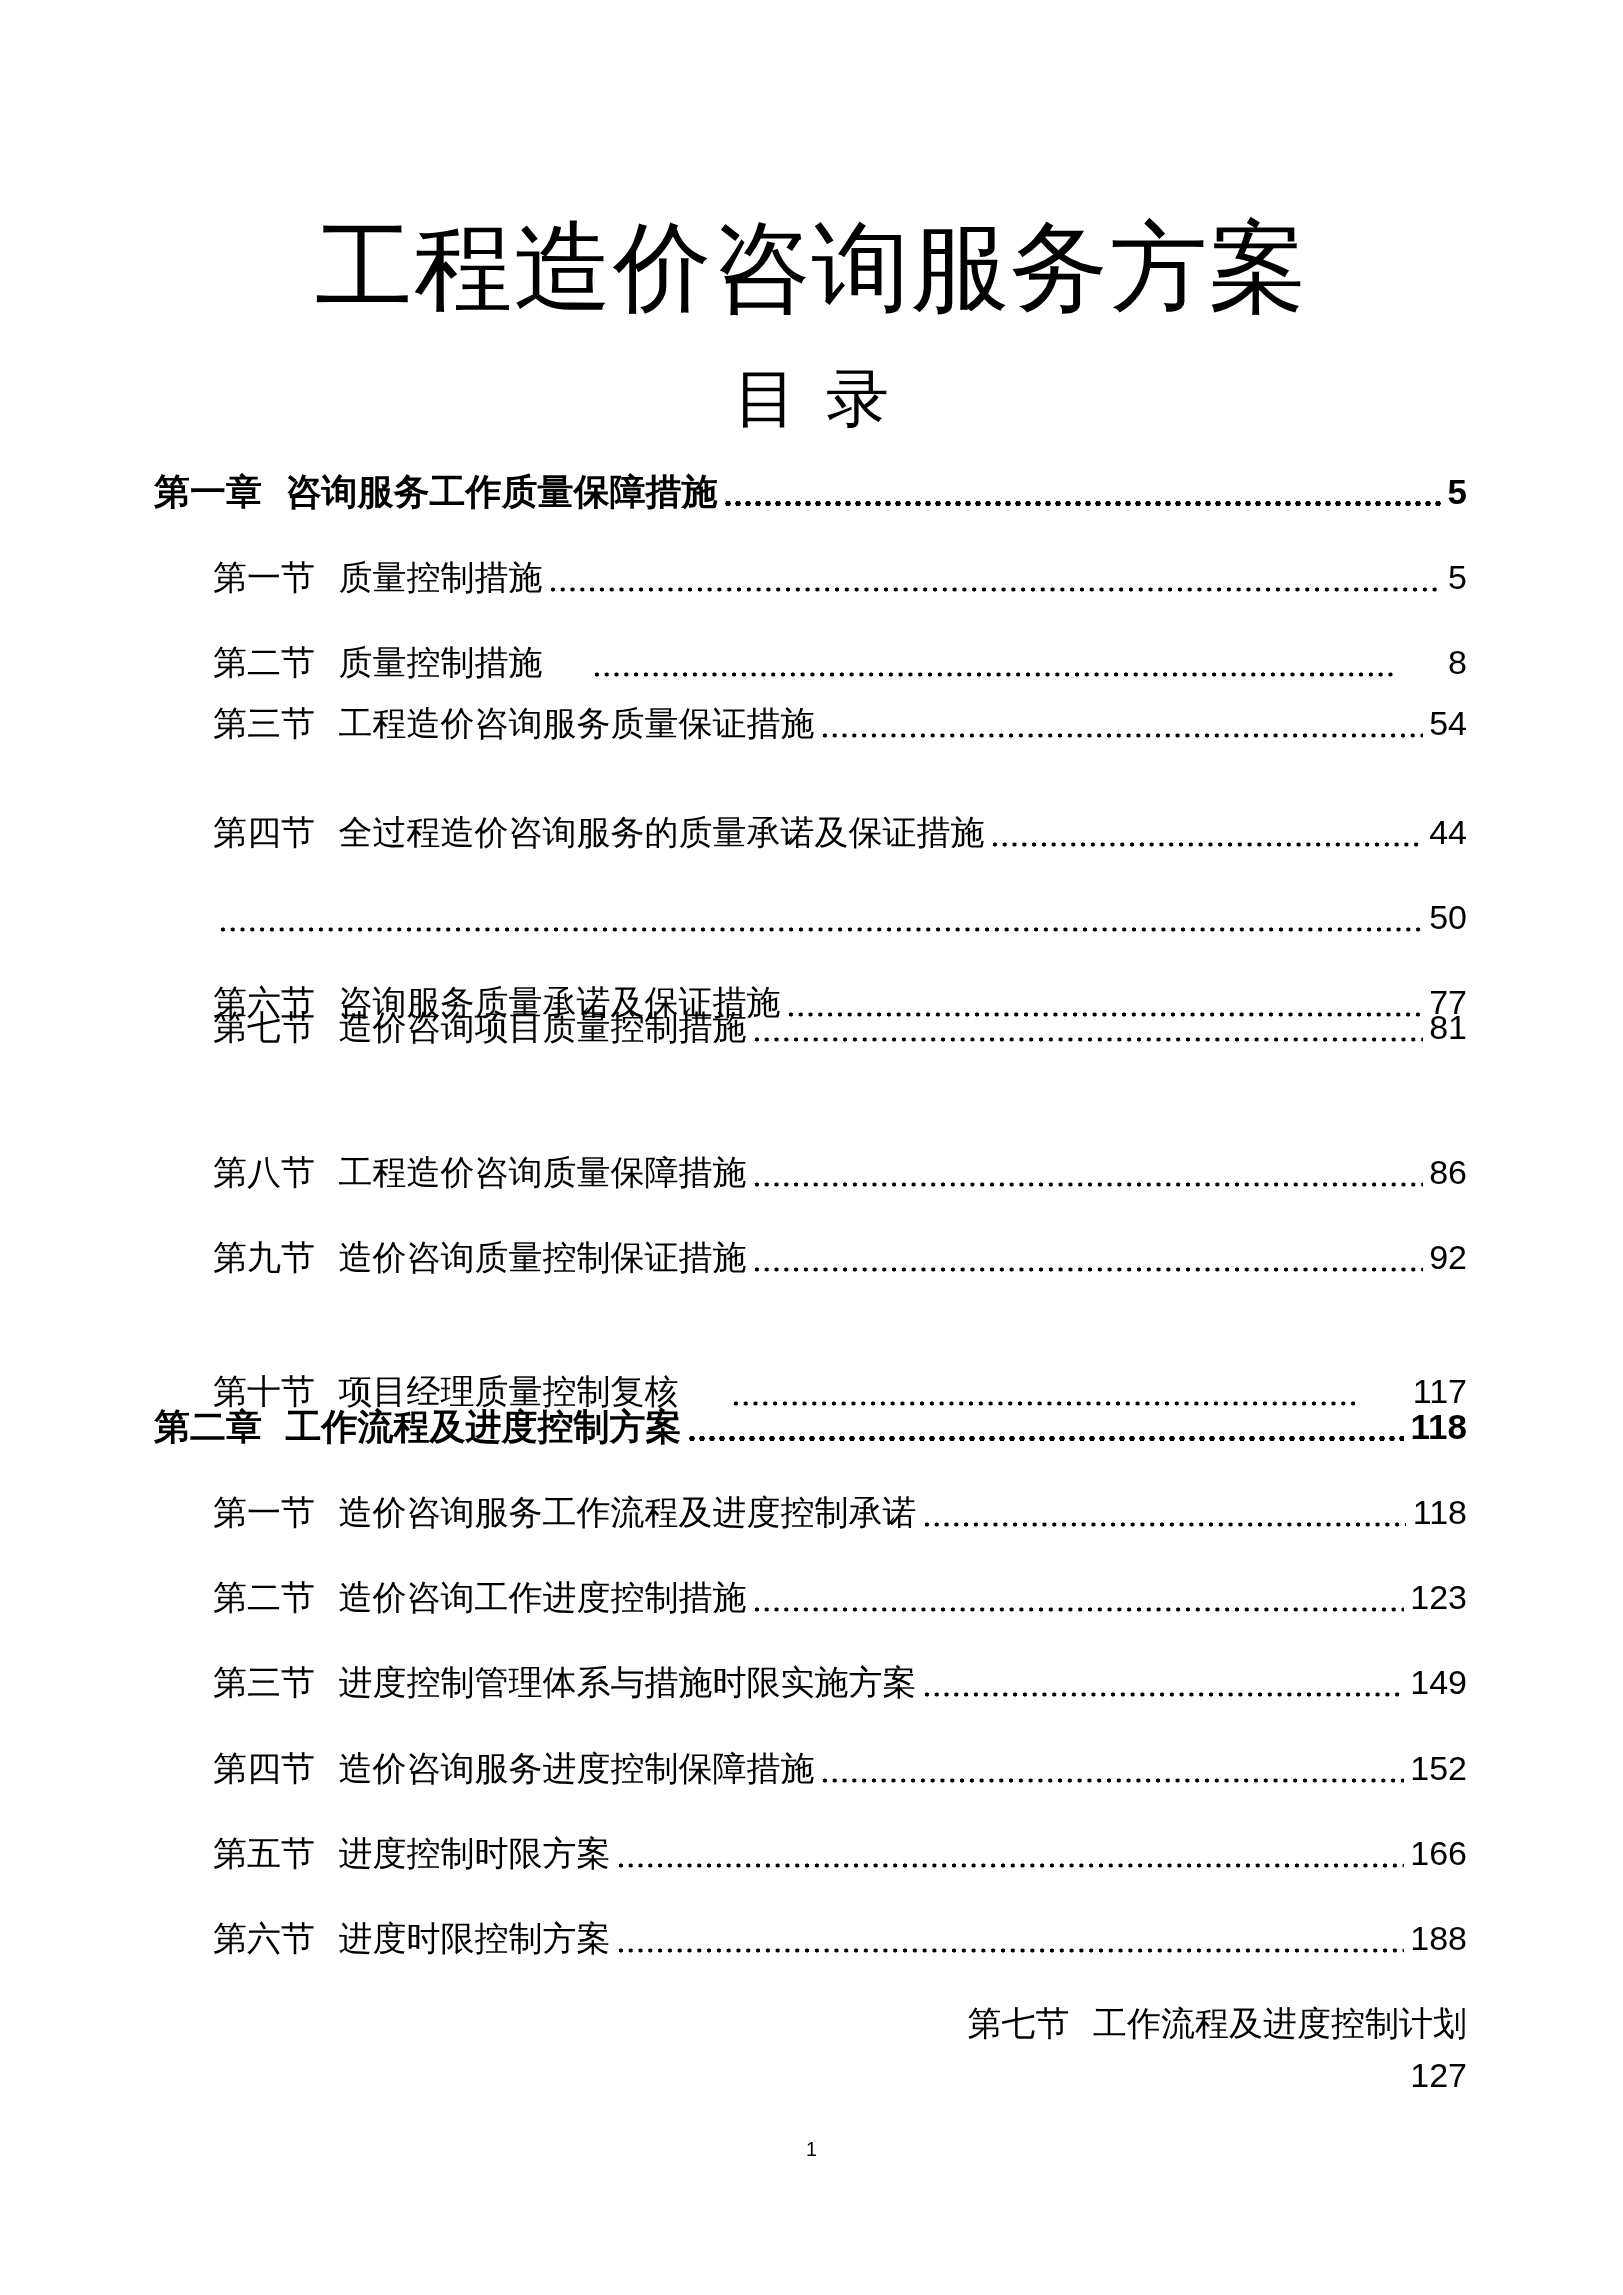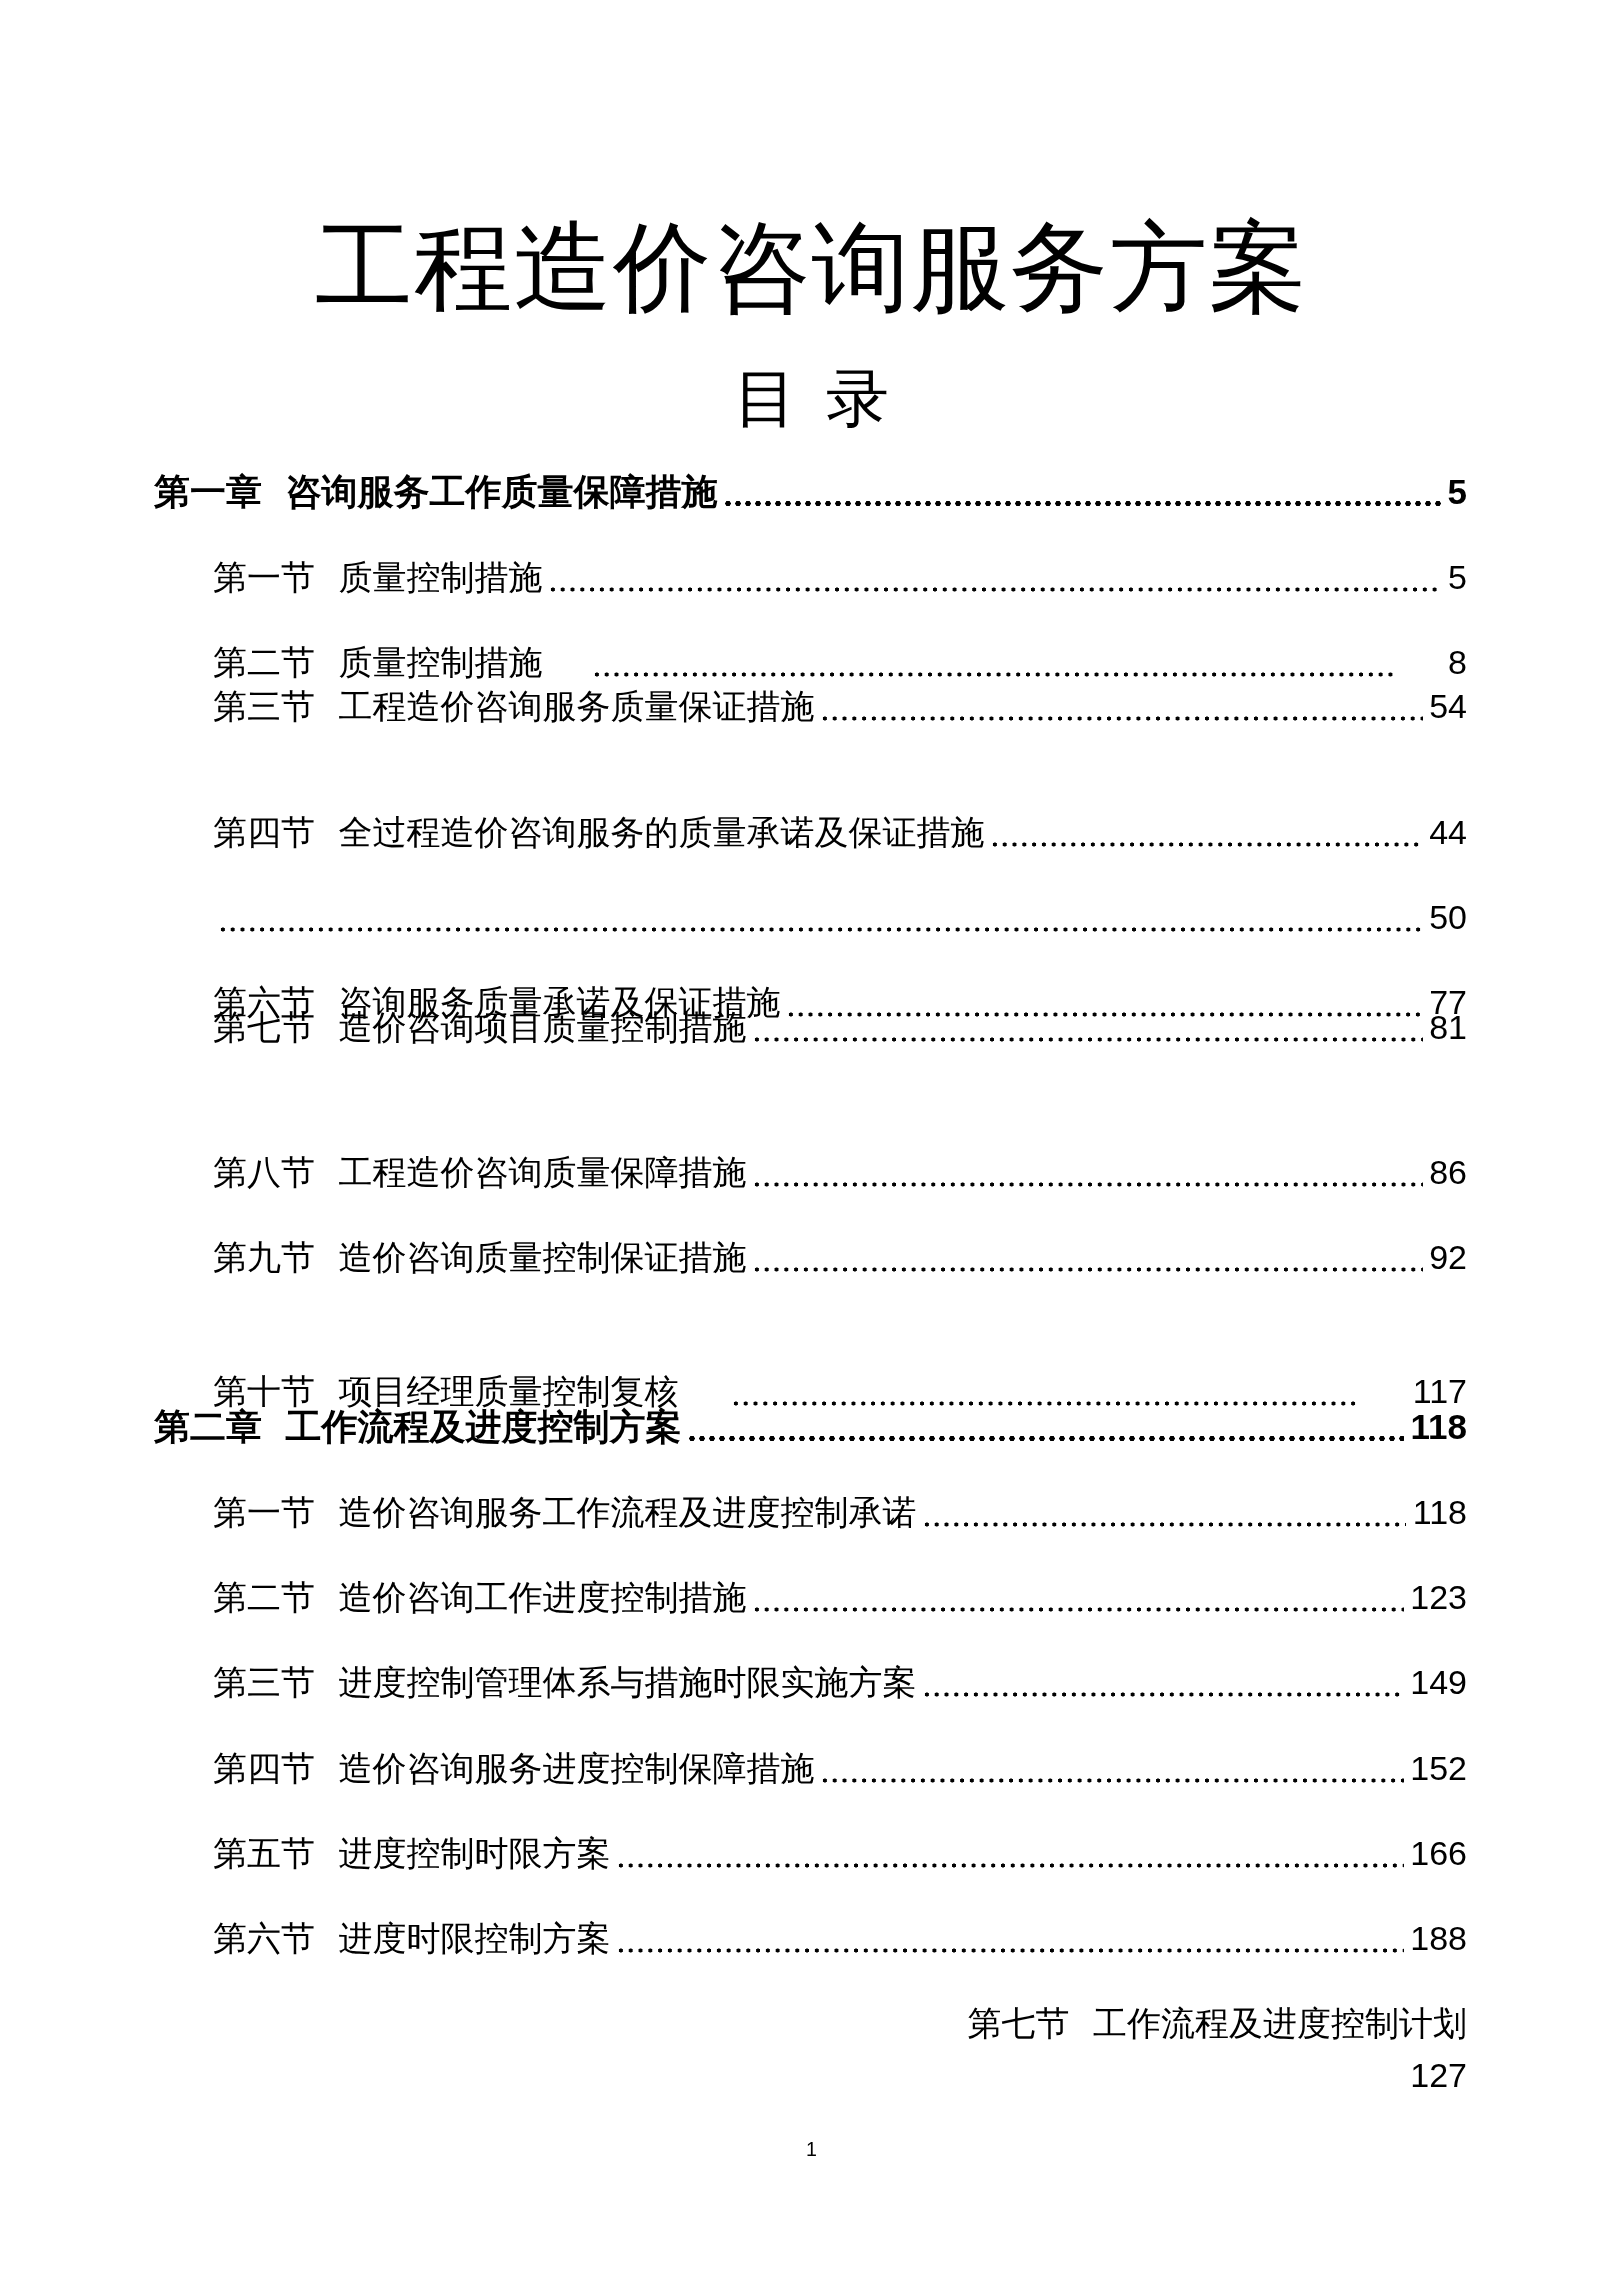--- a/index.html
+++ b/index.html
@@ -145,21 +145,21 @@
     <span class="toc-leader"></span>
     <span class="toc-page">5</span>
   </li>
     <li class="toc-row section" style="top: 639px; gap: 44px;">
     <span class="toc-label">
       <span class="toc-num-label">第二节</span><span class="toc-gap"></span><span class="toc-title">质量控制措施</span>
     </span>
     <span class="toc-leader"></span>
     <span class="toc-page">8</span>
   </li>
-    <li class="toc-row section" style="top: 683px;">
+    <li class="toc-row section" style="top: 700px;">
     <span class="toc-label">
       <span class="toc-num-label">第三节</span><span class="toc-gap"></span><span class="toc-title">工程造价咨询服务质量保证措施</span>
     </span>
     <span class="toc-leader"></span>
     <span class="toc-page">54</span>
   </li>
     <li class="toc-row section" style="top: 809px;">
     <span class="toc-label">
       <span class="toc-num-label">第四节</span><span class="toc-gap"></span><span class="toc-title">全过程造价咨询服务的质量承诺及保证措施</span>
     </span>

